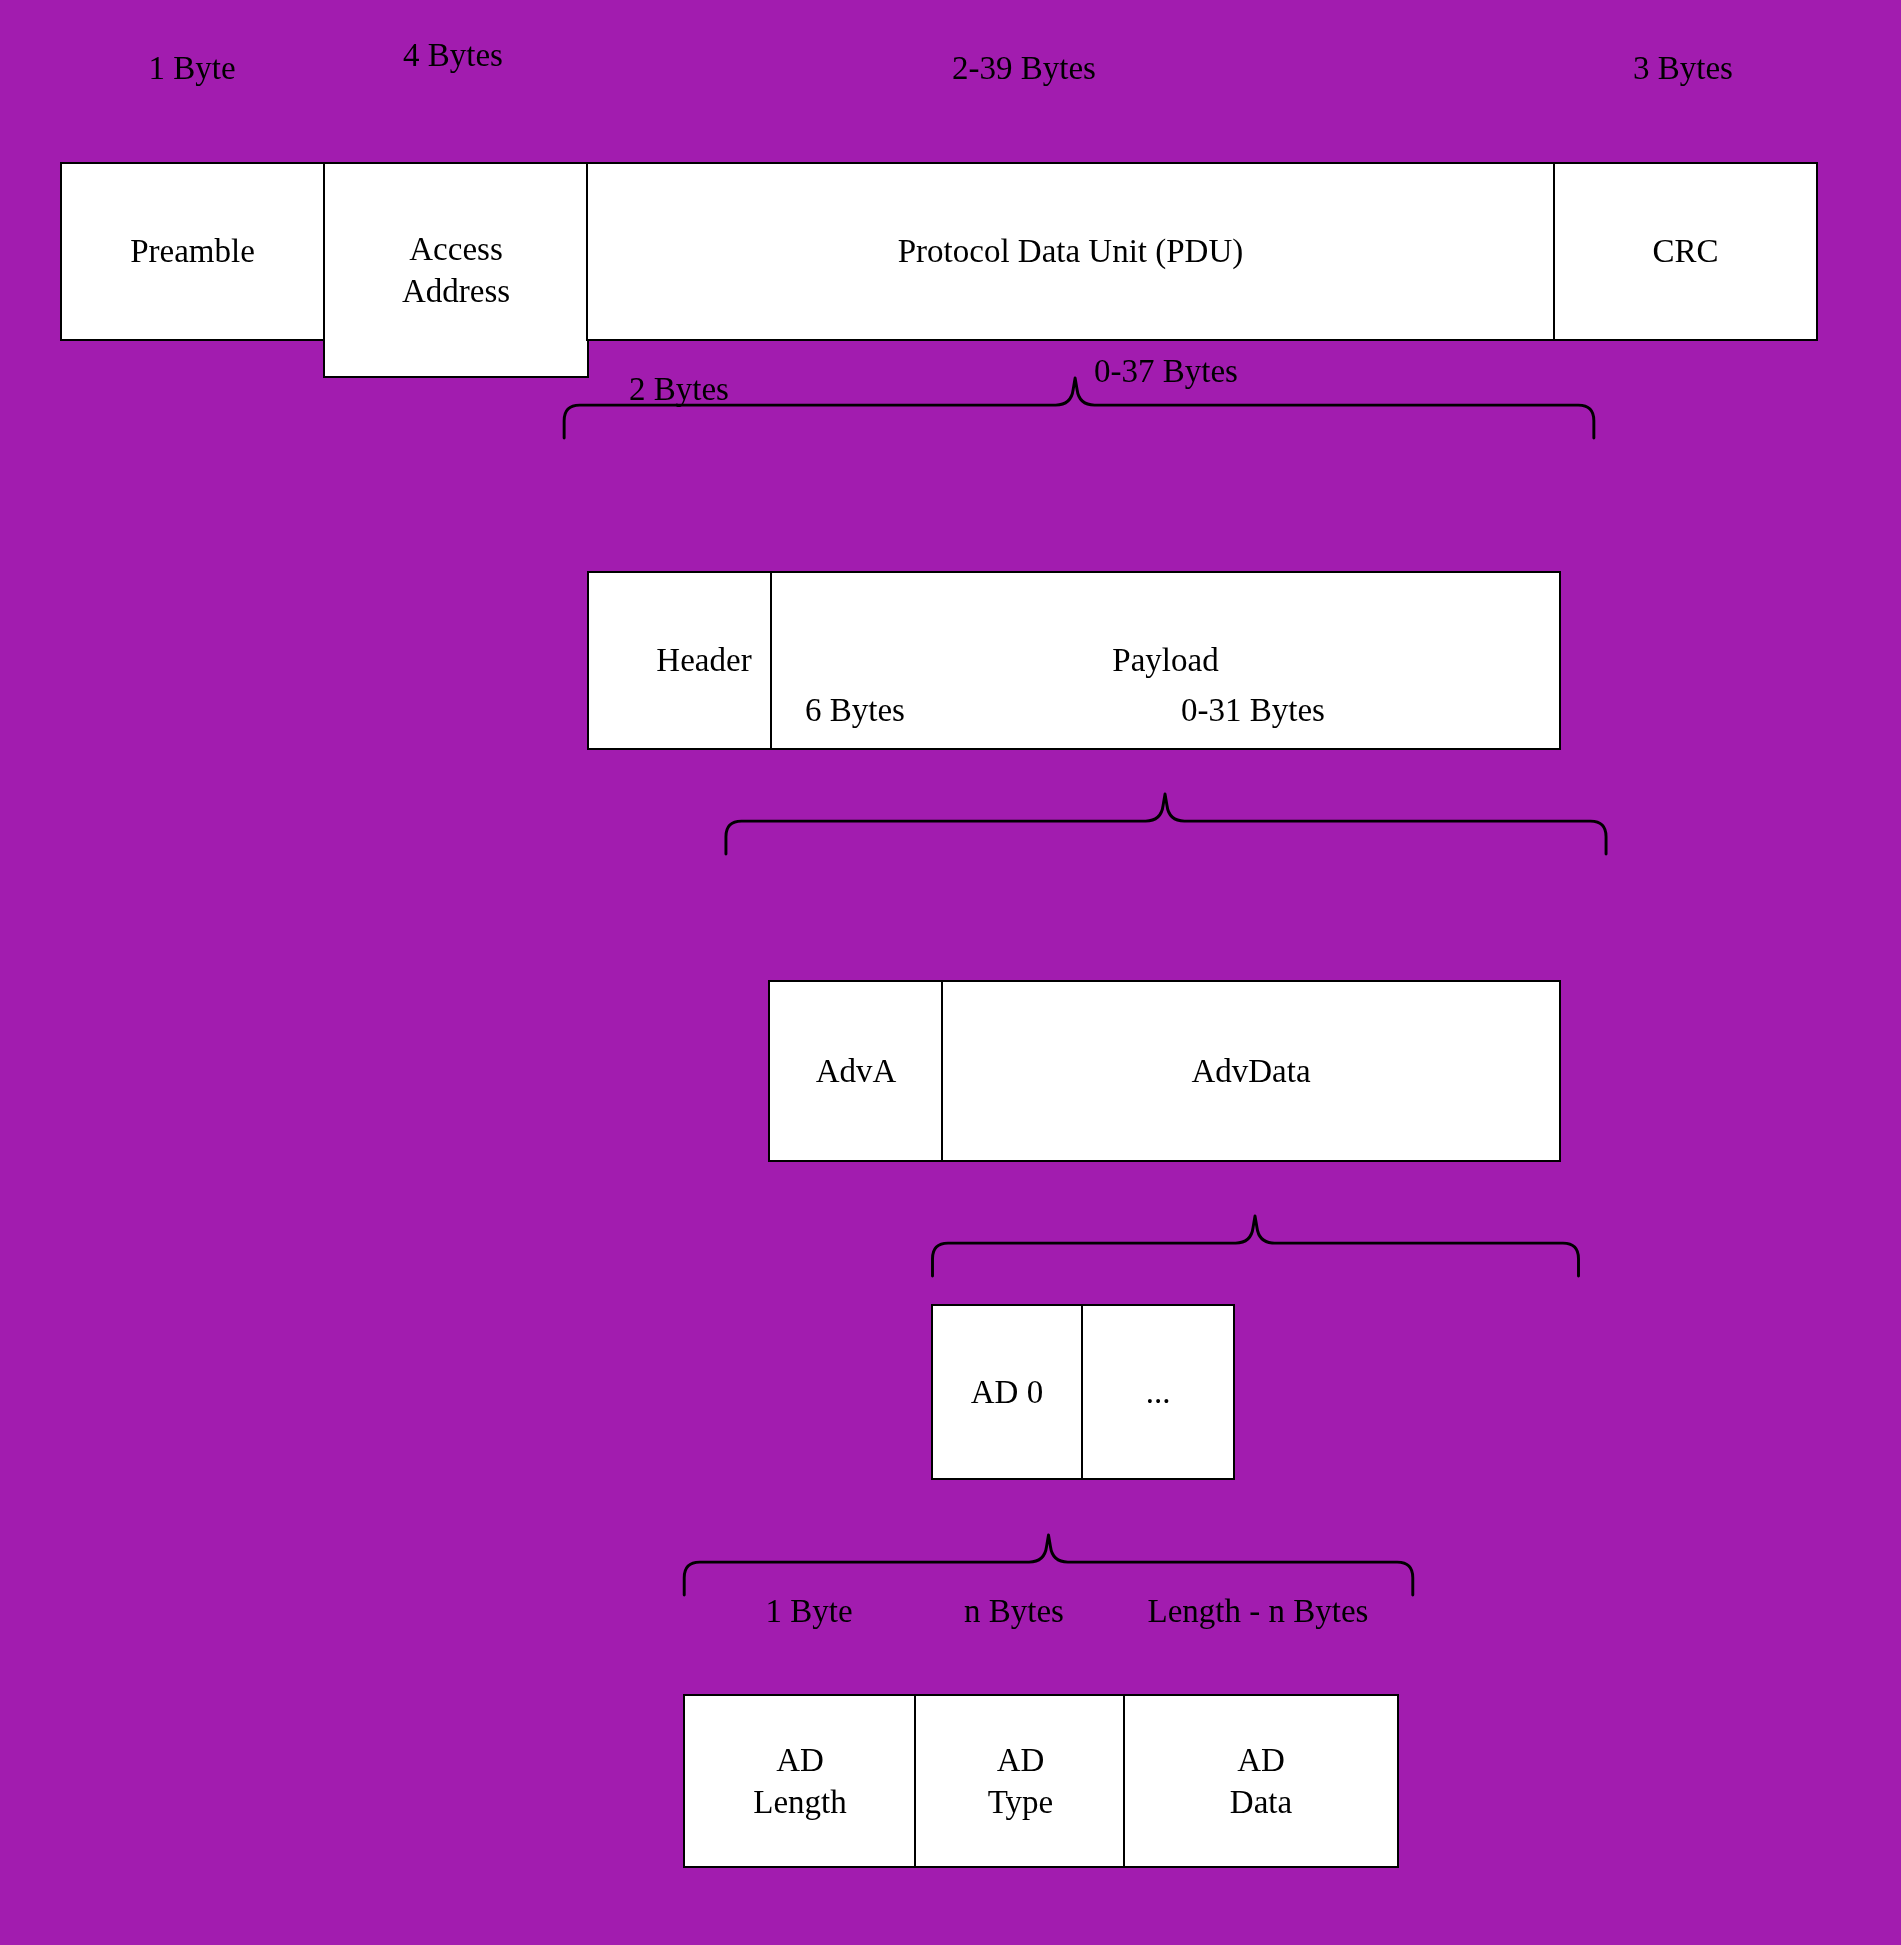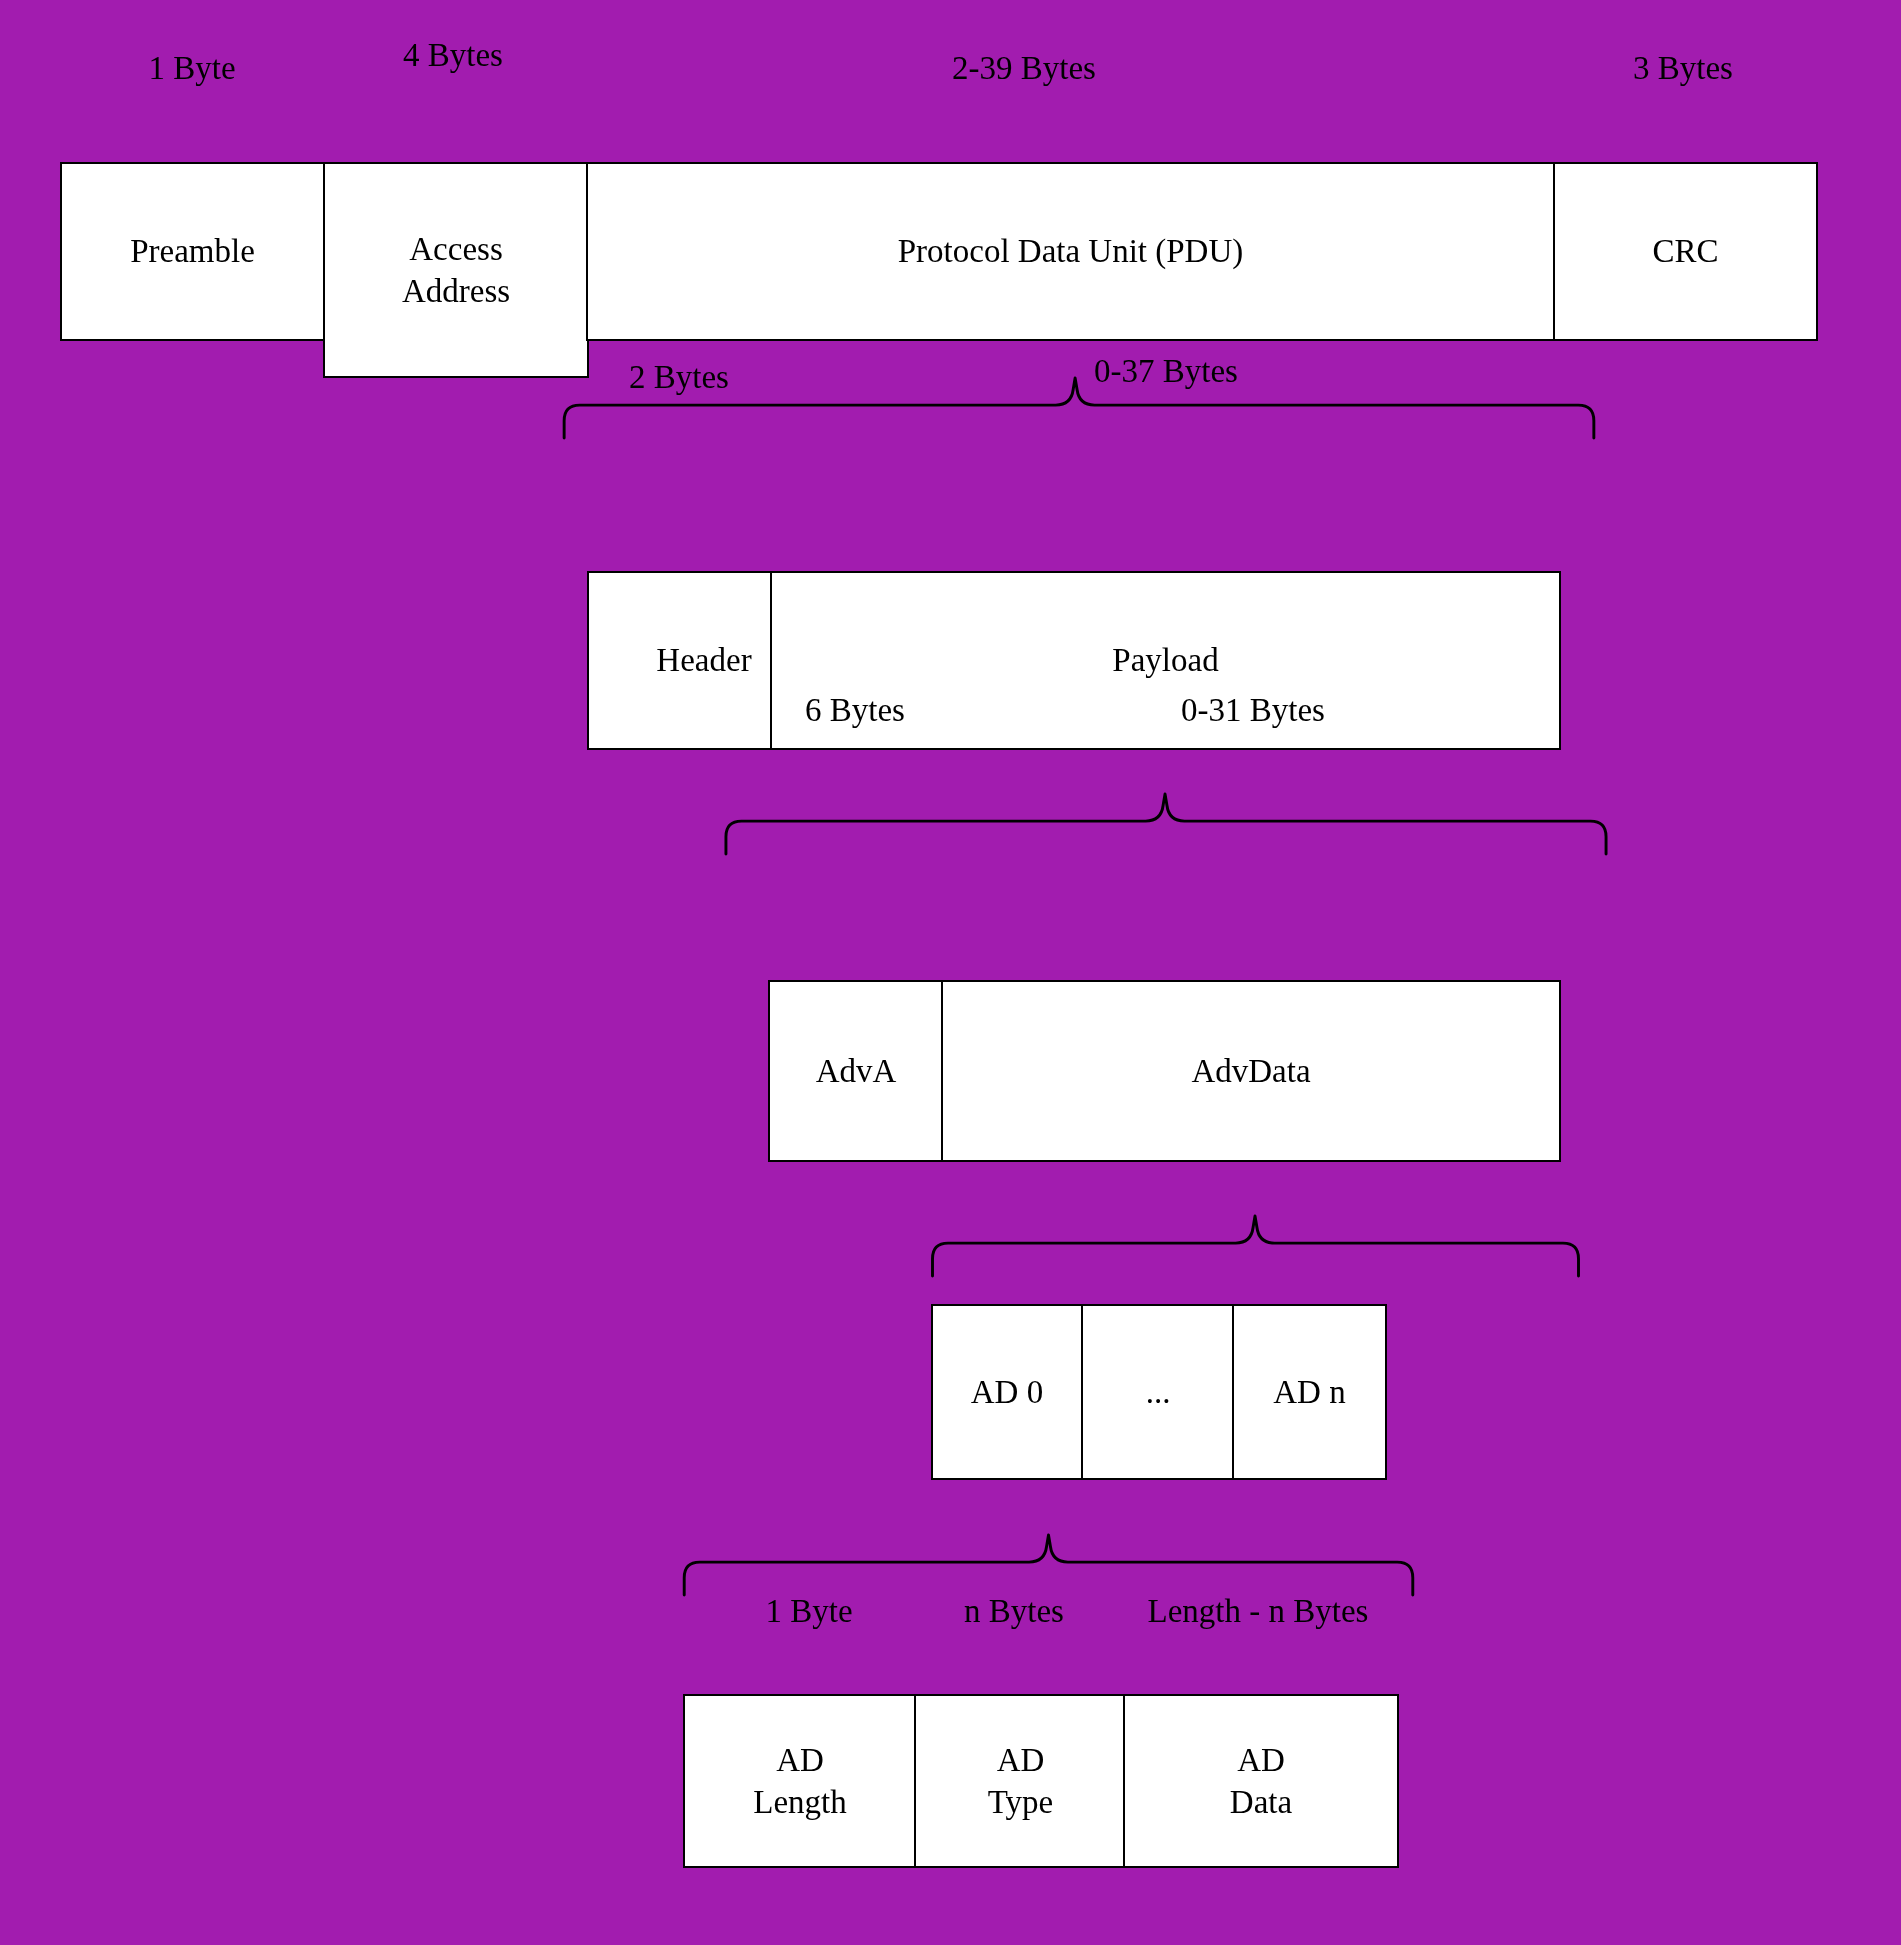--- a/index.html
+++ b/index.html
@@ -69,21 +69,21 @@
   <div class="field-box" style="left:586px; top:162px; width:969px; height:179px;">Protocol Data Unit (PDU)</div>
   <div class="field-box" style="left:1553px; top:162px; width:265px; height:179px;">CRC</div>
 
   <div class="brace" style="left:562px; top:374px;">
     <svg width="1034" height="68" viewBox="0 0 1060 70">
       <path d="M 0,66 L 0,48 Q 0,32 16,32 L 506,32 Q 522,32 524,16 L 526,4
                L 528,16 Q 530,32 546,32 L 1044,32 Q 1060,32 1060,48 L 1060,66"></path>
     </svg>
   </div>
 
-  <div class="size-label" style="left:679px; top:361px;">2 Bytes</div>
+  <div class="size-label" style="left:679px; top:373px;">2 Bytes</div>
   <div class="size-label" style="left:1166px; top:355px;">0-37 Bytes</div>
 
   <div class="field-box" style="left:587px; top:571px; width:186px; height:179px;padding-left:48px;">Header</div>
   <div class="field-box" style="left:770px; top:571px; width:791px; height:179px;">Payload</div>
 
   <div class="brace" style="left:724px; top:790px;">
     <svg width="884" height="68" viewBox="0 0 906 70">
       <path d="M 0,66 L 0,48 Q 0,32 16,32 L 432,32 Q 448,32 450,16 L 452,4
                L 454,16 Q 456,32 472,32 L 890,32 Q 906,32 906,48 L 906,66"></path>
     </svg>
@@ -97,21 +97,20 @@
 
   <div class="brace" style="left:931px; top:1212px;">
     <svg width="649" height="68" viewBox="0 0 665 70">
       <path d="M 0,66 L 0,48 Q 0,32 16,32 L 312,32 Q 328,32 330,16 L 332,4
                L 334,16 Q 336,32 352,32 L 649,32 Q 665,32 665,48 L 665,66"></path>
     </svg>
   </div>
 
   <div class="field-box" style="left:931px; top:1304px; width:152px; height:176px;">AD 0</div>
   <div class="field-box" style="left:1081px; top:1304px; width:154px; height:176px;">...</div>
-  <div class="field-box" style="left:1232px; top:1304px; width:155px; height:176px;">AD n</div>
 
   <div class="brace" style="left:683px; top:1531px;">
     <svg width="731" height="68" viewBox="0 0 750 70">
       <path d="M 0,66 L 0,48 Q 0,32 16,32 L 355,32 Q 371,32 373,16 L 375,4
                L 377,16 Q 379,32 395,32 L 734,32 Q 750,32 750,48 L 750,66"></path>
     </svg>
   </div>
 
   <div class="size-label" style="left:809px; top:1595px;">1 Byte</div>
   <div class="size-label" style="left:1014px; top:1595px;">n Bytes</div>

